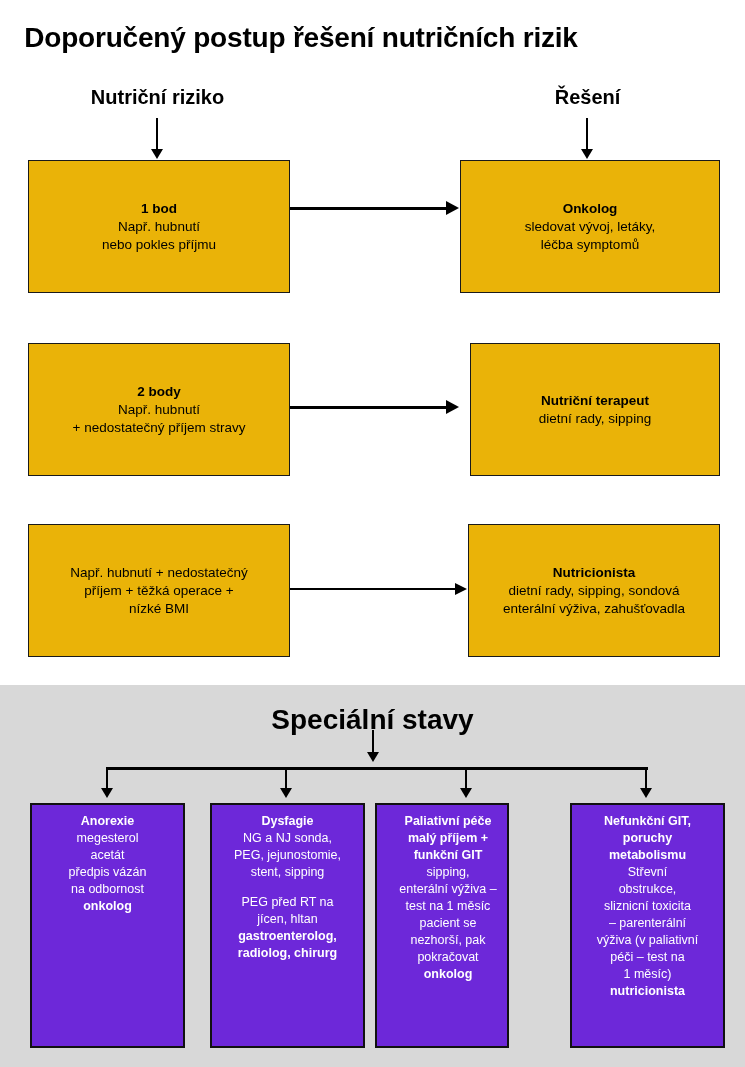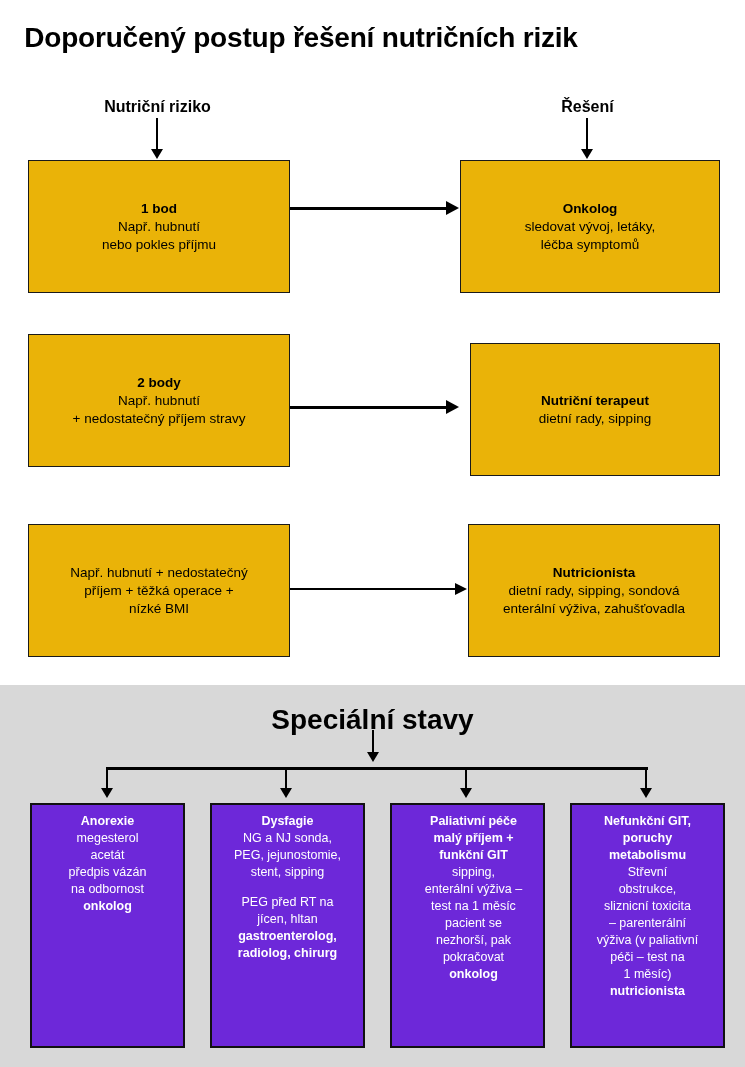--- a/index.html
+++ b/index.html
@@ -21,22 +21,22 @@
     left: 0; top: 22px;
     width: 602px;
     text-align: center;
     font-size: 28px;
     font-weight: bold;
     letter-spacing: -0.2px;
   }
 
   .col-header {
     position: absolute;
-    top: 98px;
-    font-size: 16px;
+    top: 86px;
+    font-size: 20px;
     font-weight: bold;
     text-align: center;
   }
   .col-header.left  { left: 50px;  width: 215px; }
   .col-header.right { left: 480px; width: 215px; }
 
   
   .v-line {
     position: absolute;
     background: #000;
@@ -158,21 +158,21 @@
 <div class="h-line" style="left:290px; top:207px; width:157px;"></div>
 <div class="arrow-right" style="left:446px; top:201px;"></div>
 <div class="box" style="left:460px; top:160px; width:260px; height:133px;">
   <div class="inner">
     <div class="ttl">Onkolog</div>
     <div class="dsc">sledovat vývoj, letáky,
 léčba symptomů</div>
   </div>
 </div>
 
-<div class="box" style="left:28px; top:334px; width:262px; height:133px;align-items:center;">
+<div class="box" style="left:28px; top:343px; width:262px; height:133px;align-items:center;">
   <div class="inner">
     <div class="ttl">2 body</div>
     <div class="dsc">Např. hubnutí
 + nedostatečný příjem stravy</div>
   </div>
 </div>
 <div class="h-line" style="left:290px; top:406px; width:157px;"></div>
 <div class="arrow-right" style="left:446px; top:400px;"></div>
 <div class="box" style="left:470px; top:343px; width:250px; height:133px;">
   <div class="inner">
@@ -233,21 +233,21 @@
 PEG, jejunostomie,
 stent, sipping</div>
     <div class="spacer"></div>
     <div class="dsc">PEG před RT na
 jícen, hltan</div>
     <div class="ttl2">gastroenterolog,
 radiolog, chirurg</div>
   </div>
 </div>
 
-<div class="dbox" style="left:390px; width:155px;padding-left:12px;">
+<div class="dbox" style="left:375px; width:134px;padding-left:12px;">
   <div class="inner">
     <div class="ttl">Paliativní péče
 malý příjem +
 funkční GIT</div>
     <div class="dsc">sipping,
 enterální výživa –
 test na 1 měsíc
 pacient se
 nezhorší, pak
 pokračovat</div>

